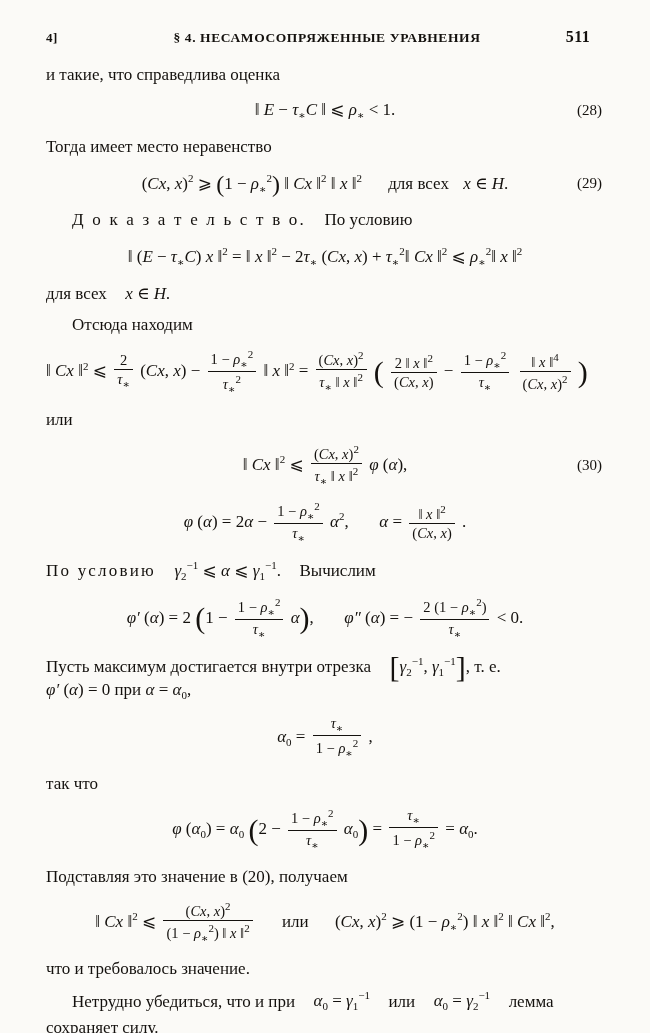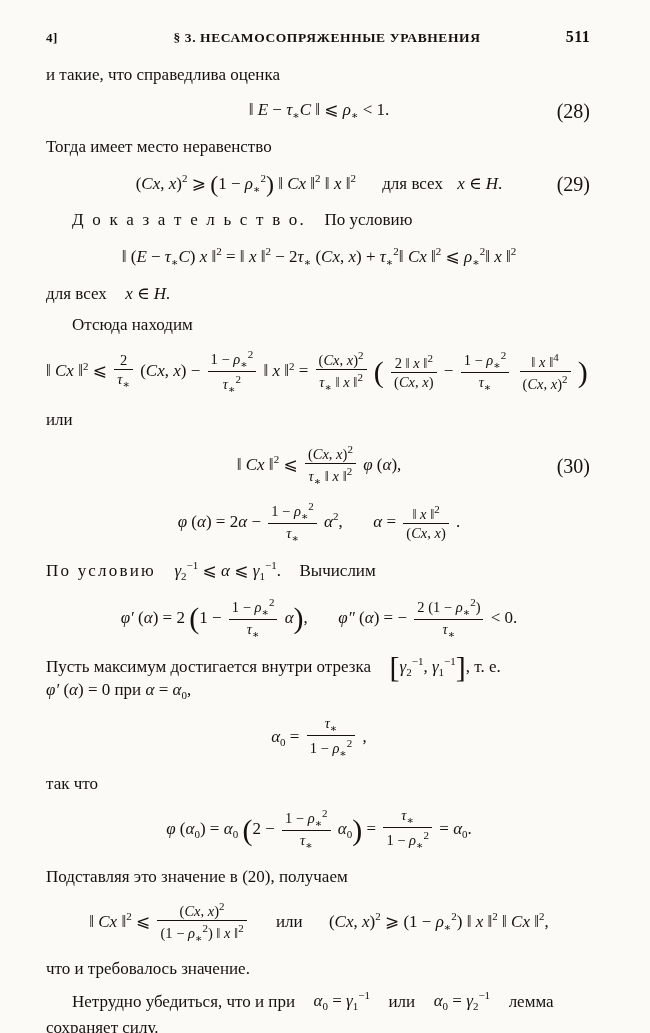--- a/index.html
+++ b/index.html
@@ -62,33 +62,33 @@
   }
   .ital {
   }
   .spaced {
     letter-spacing: 2.2px;
   }
 
   
   .eq {
     position: relative;
-    margin: 13px 16px 13px 0;
+    margin: 13px 4px 13px 0;
     text-align: center;
     font-size: 17px;
   }
   .eq .inner {
     display: inline-block;
   }
   .eq .tag {
     position: absolute;
     right: 2px;
     top: 50%;
     transform: translateY(-50%);
-    font-size: 20px;
+    font-size: 15px;
     text-align: center;
   }
   .eq-left {
     text-align: left;
     margin: 13px 0;
     font-size: 17px;
   }
 
   
   .mi { font-style: italic; }
@@ -134,21 +134,21 @@
   .sp { display: inline-block; width: 10px; }
   .spw { display: inline-block; width: 22px; }
 </style>
 </head>
 <body>
 
 <div class="page">
 
   <div class="runhead">
     <div class="folio-left">4]</div>
-    <div class="title">§ 3. НЕСАМОСОПРЯЖЕННЫЕ УРАВНЕНИЯ</div>
+    <div class="title">§ 4. НЕСАМОСОПРЯЖЕННЫЕ УРАВНЕНИЯ</div>
     <div class="folio-right">511</div>
   </div>
 
   <div class="body-text">
 
     <p class="para ital">и такие, что справедлива оценка</p>
 
     <div class="eq">
       <span class="inner">
         ‖ <span class="mi">E</span> − <span class="mi">τ</span><sub class="sm">∗</sub><span class="mi">C</span> ‖ ⩽ <span class="mi">ρ</span><sub class="sm">∗</sub> &lt; 1.

